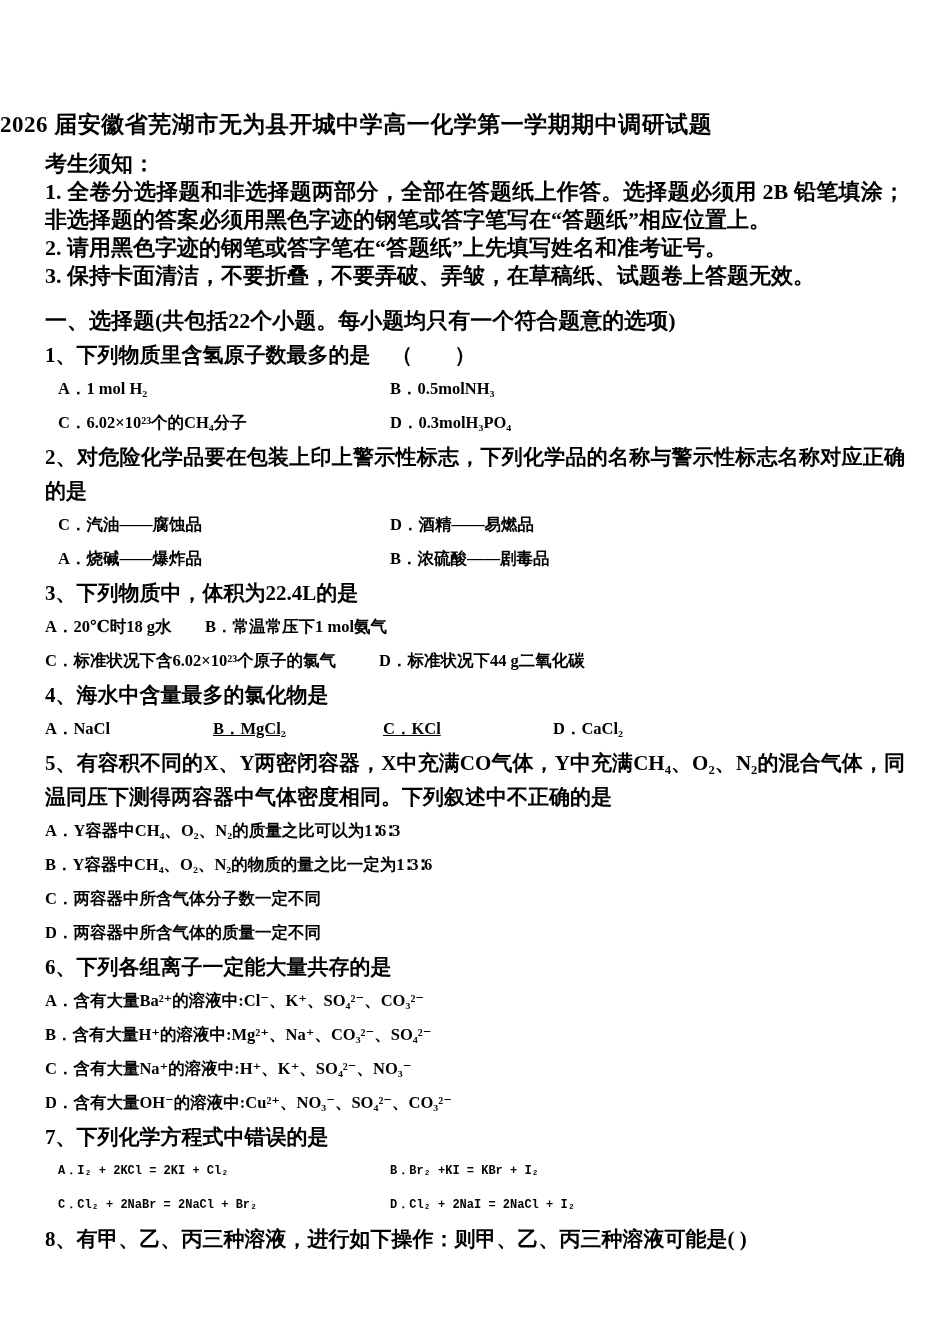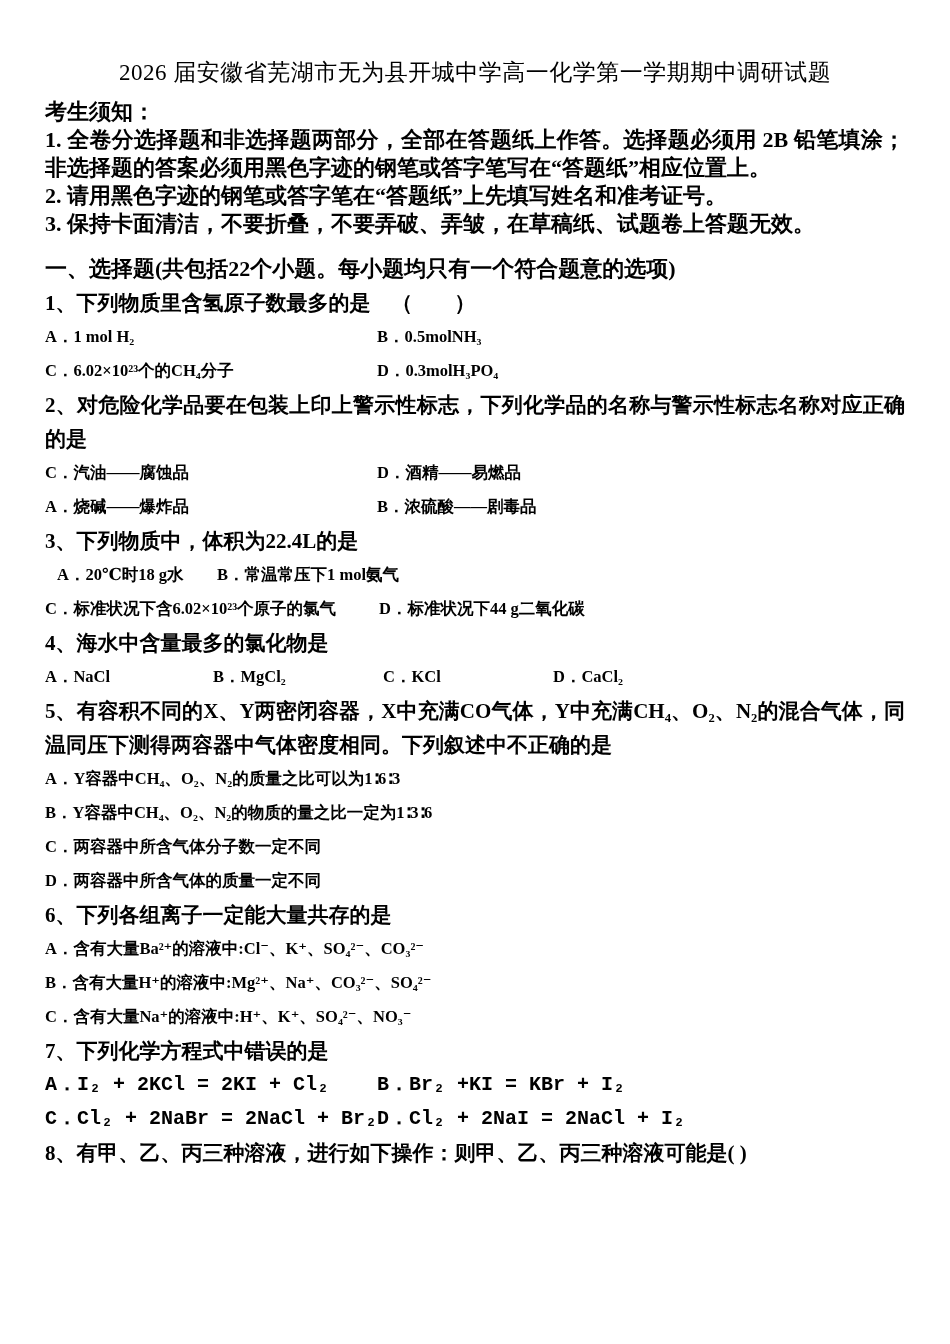--- a/index.html
+++ b/index.html
@@ -11,26 +11,26 @@
     position: relative;
     width: 950px;
     height: 1344px;
     background: #ffffff;
     color: #000000;
     font-family: "Liberation Serif", "DejaVu Serif", serif;
     font-weight: bold;
     overflow: hidden;
   }
   .doc-title {
-    padding-top: 56px;
-    text-align: center;
+    padding-top: 108px;
+    text-align: left;
     font-size: 23px;
     line-height: 34px;
     letter-spacing: 0.5px;
-    font-weight: normal;
+    font-weight: bold;
   }
   .content {
     margin: 0 45px;
   }
   .notice {
     margin-top: 8px;
     font-size: 22px;
     line-height: 28px;
   }
   .notice-line {
@@ -48,28 +48,28 @@
   }
   .opt-row {
     font-size: 16.5px;
     line-height: 34px;
     white-space: nowrap;
   }
   .cell {
     display: inline-block;
     vertical-align: top;
   }
-  .w332 { width: 332px; }
-  .w160 { width: 160px; margin-left: 12px; }
+  .w332 { width: 332px; margin-left: 13px; }
+  .w160 { width: 160px; }
   .w334 { width: 334px; }
   .w168 { width: 168px; }
-  .w170 { width: 170px; }
+  .w170 { width: 170px; text-decoration: underline; }
   .mono {
     font-family: "Liberation Mono", "DejaVu Sans Mono", monospace;
-    font-size: 20px;
+    font-size: 12px;
   }
 </style>
 </head>
 <body>
 
 <div class="page">
 
   <div class="doc-title">2026 届安徽省芜湖市无为县开城中学高一化学第一学期期中调研试题</div>
 
   <div class="content">
@@ -140,20 +140,23 @@
       <div class="qline">6、下列各组离子一定能大量共存的是</div>
       <div class="opt-row">
         <span class="cell">A．含有大量Ba²⁺的溶液中:Cl⁻、K⁺、SO₄²⁻、CO₃²⁻</span>
       </div>
       <div class="opt-row">
         <span class="cell">B．含有大量H⁺的溶液中:Mg²⁺、Na⁺、CO₃²⁻、SO₄²⁻</span>
       </div>
       <div class="opt-row">
         <span class="cell">C．含有大量Na⁺的溶液中:H⁺、K⁺、SO₄²⁻、NO₃⁻</span>
       </div>
+      <div class="opt-row">
+        <span class="cell">D．含有大量OH⁻的溶液中:Cu²⁺、NO₃⁻、SO₄²⁻、CO₃²⁻</span>
+      </div>
     </div>
 
     <div>
       <div class="qline">7、下列化学方程式中错误的是</div>
       <div class="opt-row">
         <span class="cell w332 mono">A．I₂ + 2KCl = 2KI + Cl₂</span><span class="cell mono">B．Br₂ +KI = KBr + I₂</span>
       </div>
       <div class="opt-row">
         <span class="cell w332 mono">C．Cl₂ + 2NaBr = 2NaCl + Br₂</span><span class="cell mono">D．Cl₂ + 2NaI = 2NaCl + I₂</span>
       </div>

